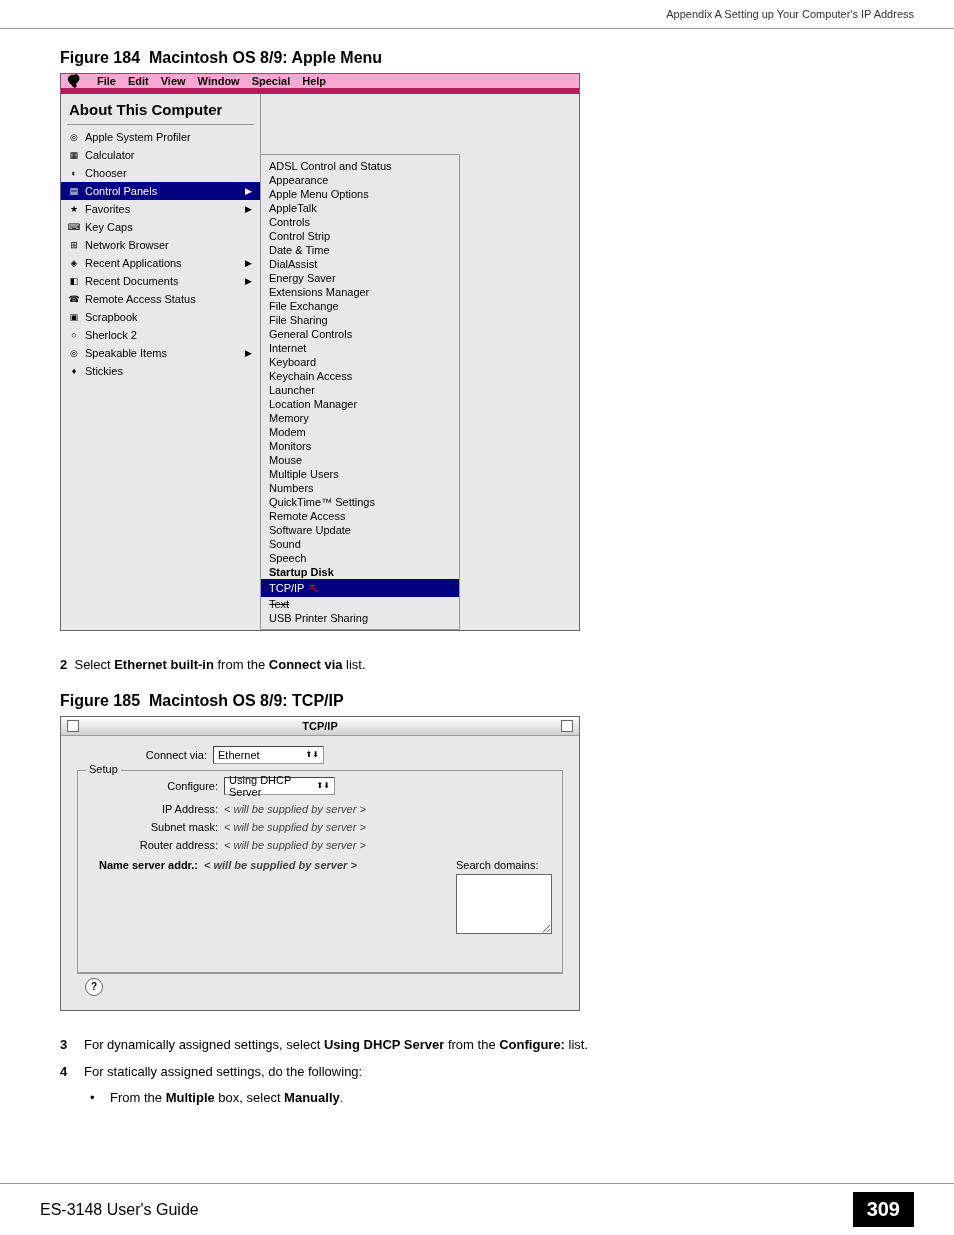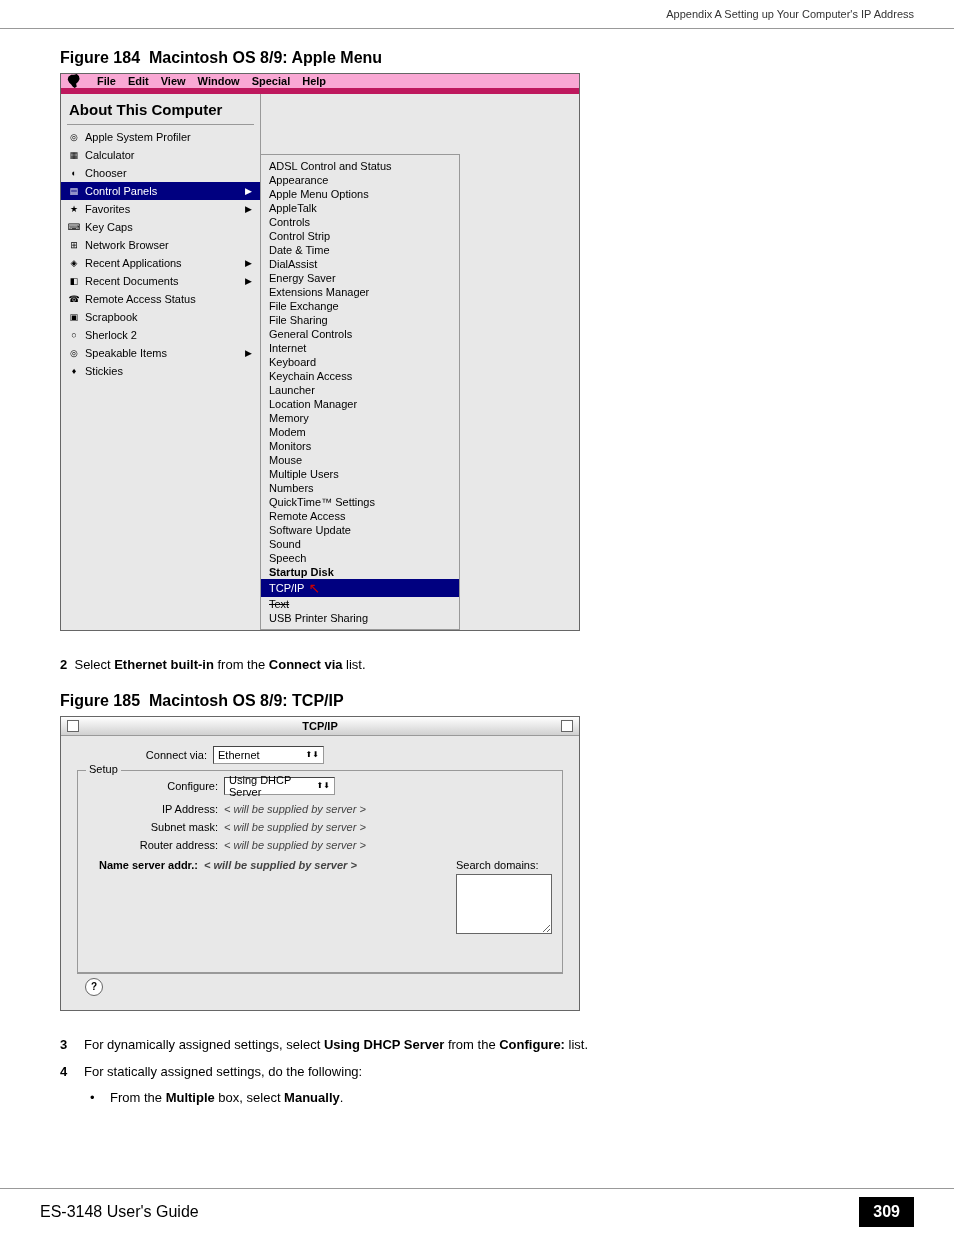--- a/index.html
+++ b/index.html
@@ -314,21 +314,21 @@
       align-items: center;
       justify-content: space-between;
       padding: 8px 40px;
     }
     .footer-left {
       font-size: 16px;
     }
     .footer-right {
       background: #000;
       color: #fff;
-      font-size: 16px;
+      font-size: 20px;
       font-weight: bold;
       padding: 6px 14px;
       min-width: 54px;
       text-align: center;
     }
 
     
     .annotation-arrow {
       color: #cc0000;
       font-size: 14px;

